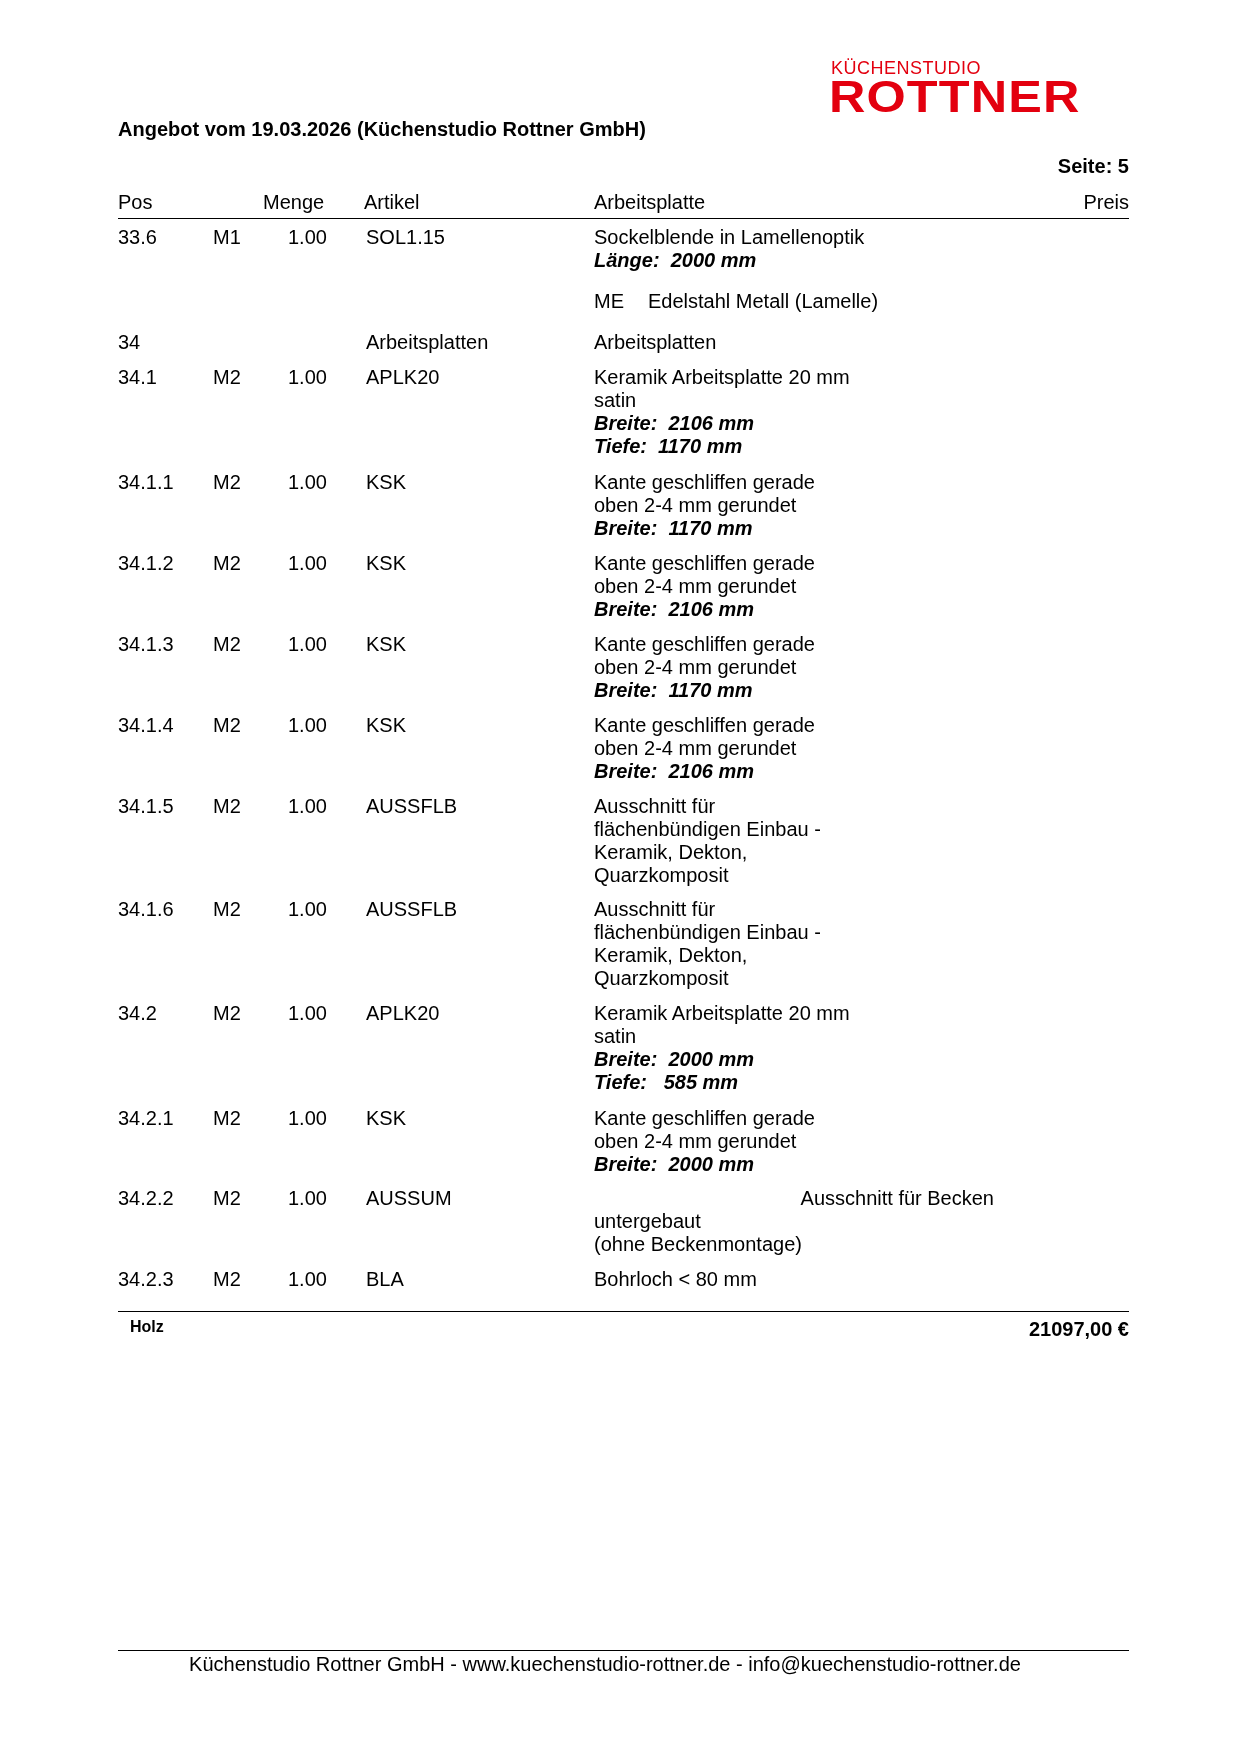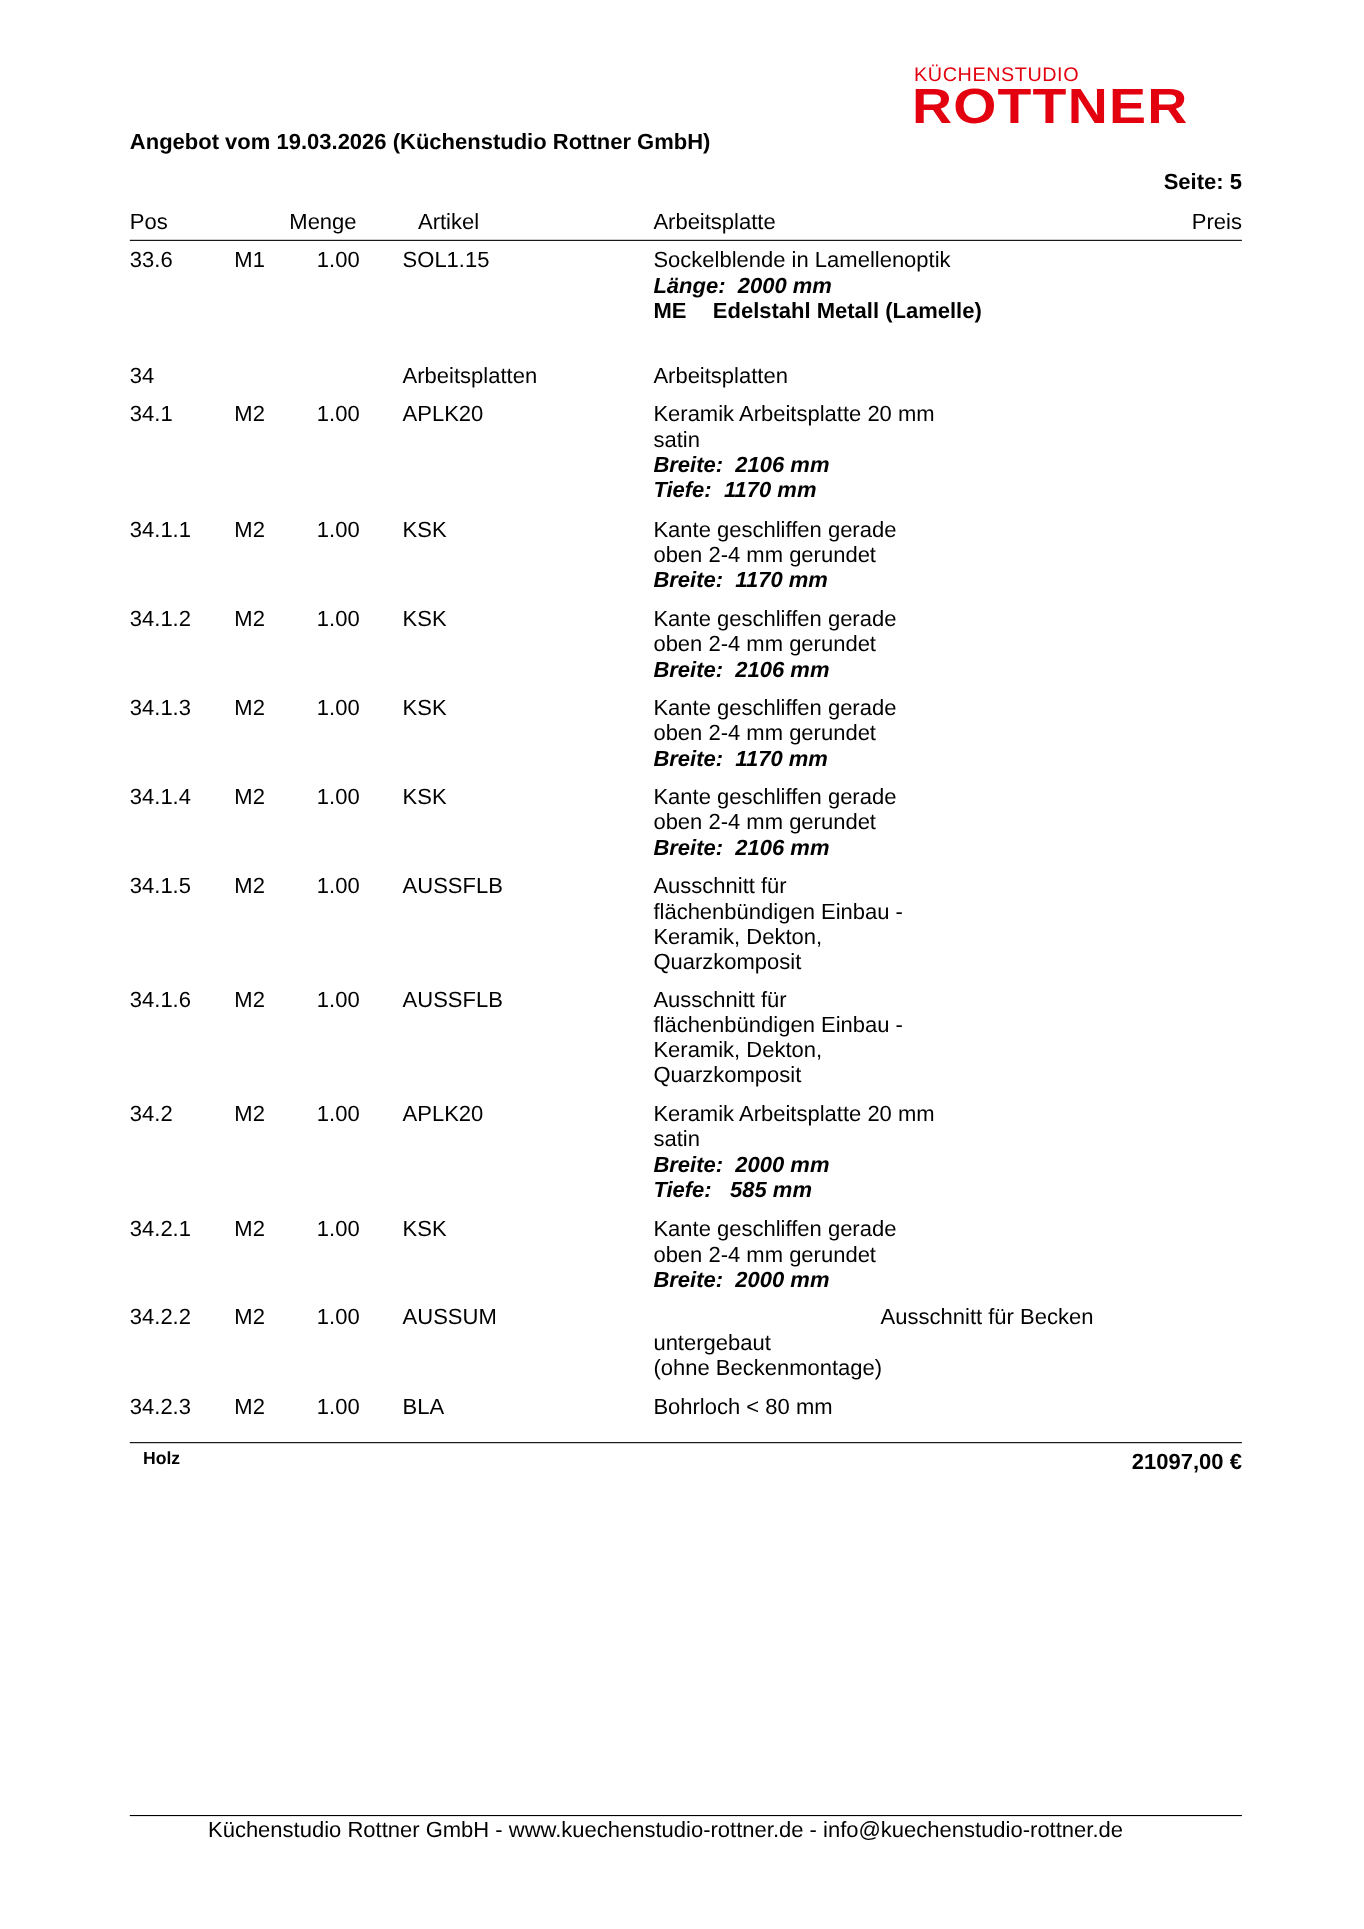--- a/index.html
+++ b/index.html
@@ -12,21 +12,21 @@
     .hdr { position: absolute; top: 191px; font-size: 20px; }
     .hdr-line { position: absolute; left: 118px; right: 111px; top: 218px; border-top: 1px solid #000; }
     .row { position: absolute; left: 0; width: 1240px; font-size: 20px; line-height: 23px; }
     .c-pos { position: absolute; left: 118px; }
     .c-unit { position: absolute; left: 213px; }
     .c-qty { position: absolute; left: 288px; }
     .c-art { position: absolute; left: 366px; }
     .c-desc { position: absolute; left: 594px; width: 400px; }
     .c-desc .line { display: block; white-space: nowrap; }
     .c-desc .it { font-style: italic; font-weight: bold; }
-    .c-desc .b { font-weight: bold; }
+    .c-desc .b { font-weight: normal; margin-top: 18px; }
     .c-desc .b .code { display: inline-block; width: 54px; }
     .foot-line { position: absolute; left: 118px; right: 111px; top: 1311px; border-top: 1px solid #000; }
     .sum-label { position: absolute; left: 118px; top: 1318px; font-size: 16px; font-weight: bold; margin-left: 12px; }
     .sum-value { position: absolute; right: 111px; top: 1318px; font-size: 20px; font-weight: bold; }
     .footer-line { position: absolute; left: 118px; right: 111px; top: 1650px; border-top: 1px solid #000; }
     .footer-text { position: absolute; left: 0; width: 1210px; top: 1653px; text-align: center; font-size: 20px; }
   </style>
 </head>
 <body>
 
@@ -34,21 +34,21 @@
   <div class="logo-sub">KÜCHENSTUDIO</div>
   <div class="logo-main">ROTTNER</div>
 </div>
 
 <div class="doc-title">Angebot vom 19.03.2026 (Küchenstudio Rottner GmbH)</div>
 <div class="page-label">Seite: 5</div>
 
 <div>
   <span class="hdr" style="left:118px">Pos</span>
   <span class="hdr" style="left:263px">Menge</span>
-  <span class="hdr" style="left:380px">Artikel</span>
+  <span class="hdr" style="left:364px">Artikel</span>
   <span class="hdr" style="left:594px">Arbeitsplatte</span>
   <span class="hdr" style="right:111px">Preis</span>
 </div>
 <div class="hdr-line"></div>
 
 <div id="rows">
     <div class="row" style="top: 226px;">
       <span class="c-pos">33.6</span>
       <span class="c-unit">M1</span>
       <span class="c-qty">1.00</span>

